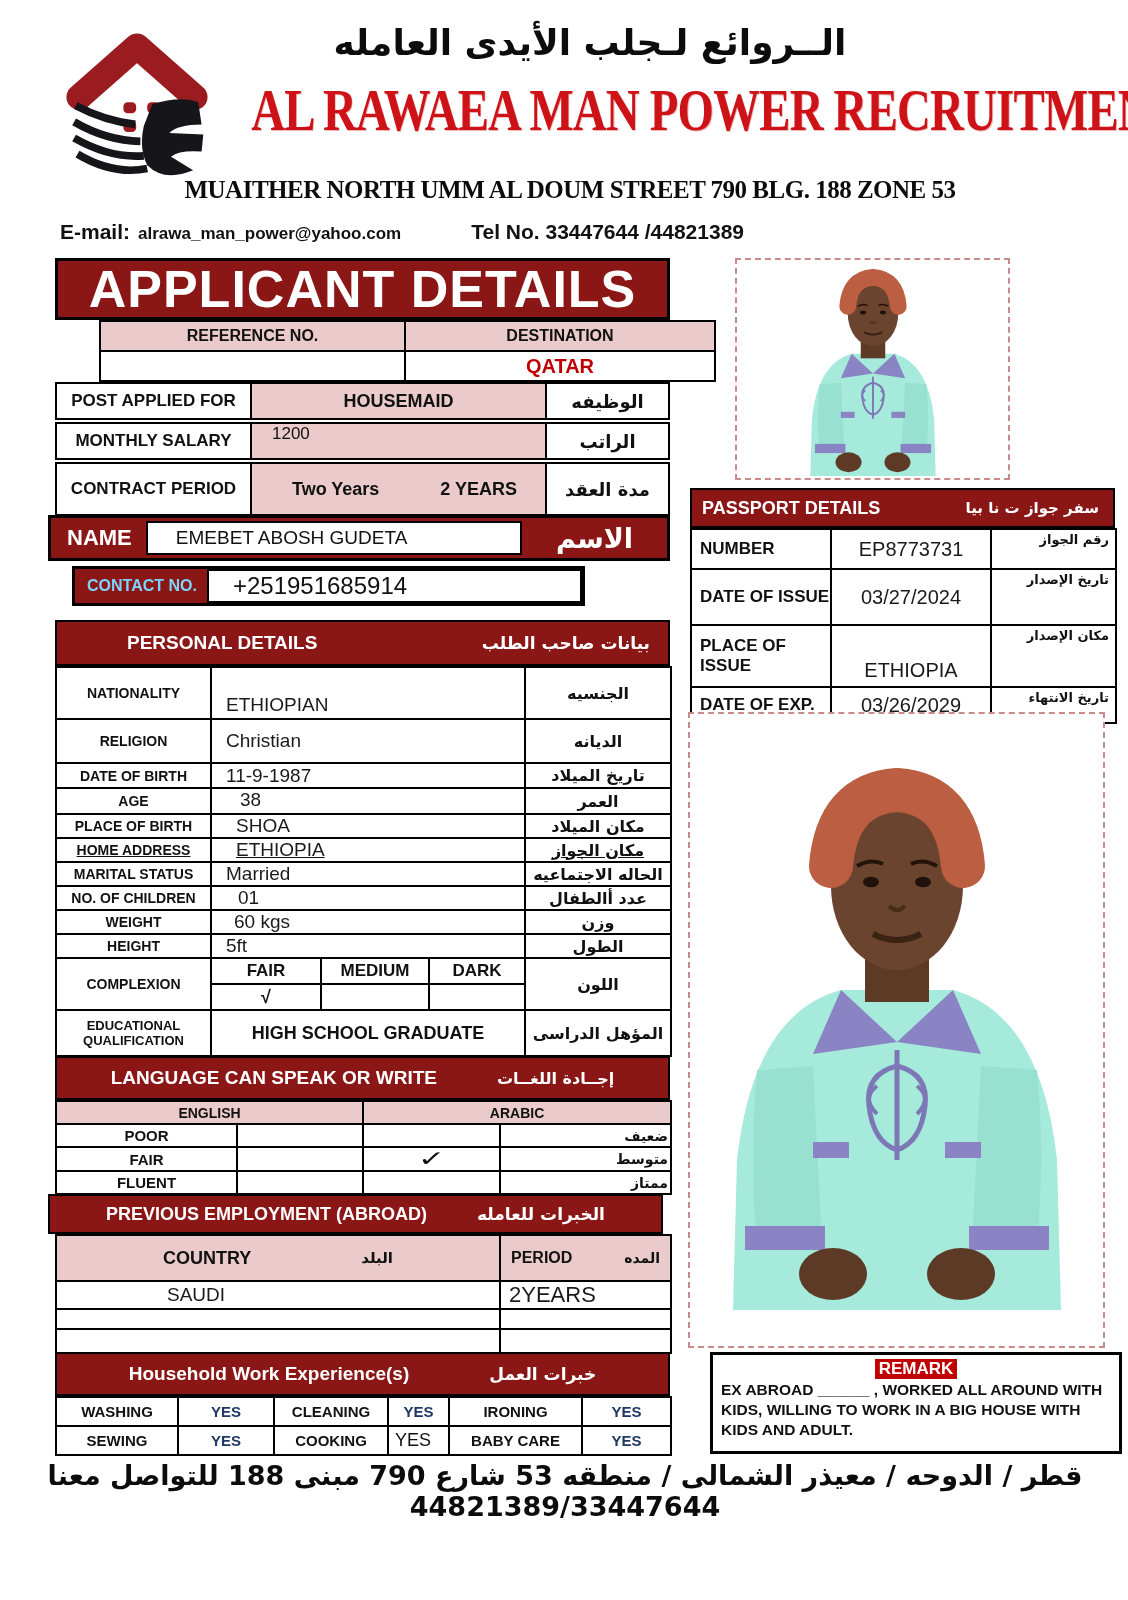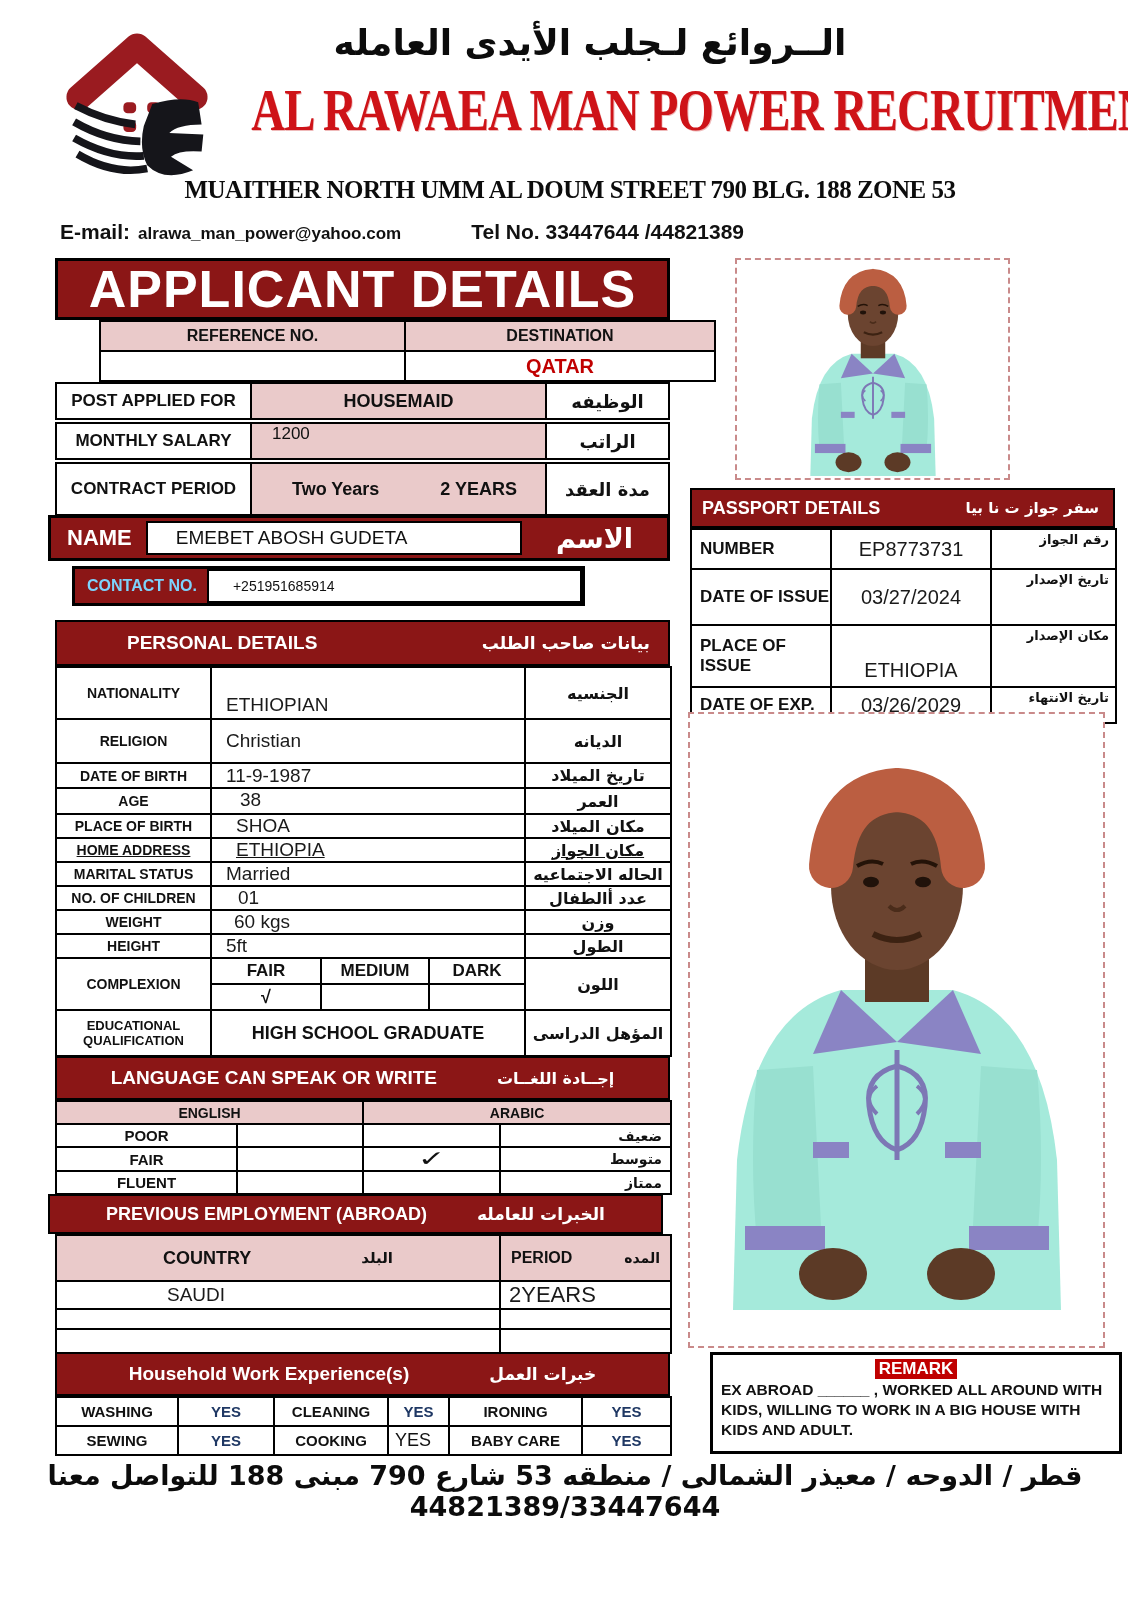--- a/index.html
+++ b/index.html
@@ -55,39 +55,39 @@
   .name-band{left:48px; top:515px; width:622px; height:46px; background:var(--dark-red); border:3px solid #000;
     display:flex; align-items:center;}
   .name-label{color:#fff; font-weight:bold; font-size:22px; padding:0 14px 0 16px;}
   .name-input{background:#fff; border:2px solid #000; height:34px; flex:1; display:flex; align-items:center;
     font-size:19px; padding-left:28px;}
   .name-ar{color:#fff; font-weight:bold; font-size:27px; width:145px; text-align:center;}
   .contact-band{left:72px; top:566px; width:513px; height:40px; background:var(--dark-red); border:3px solid #000;
     display:flex; align-items:center;}
   .contact-label{color:#7dd3fc; font-weight:bold; font-size:16px; padding:0 10px 0 12px; white-space:nowrap;}
   .contact-input{background:#fff; border:2px solid #000; height:34px; flex:1; display:flex; align-items:center;
-    font-size:14px; padding-left:24px;}
+    font-size:24px; padding-left:24px;}
 
   
   .personal-hdr{left:55px; top:620px; width:615px; height:46px; justify-content:space-between; padding:0 18px 0 70px; font-size:19px;}
   .personal-hdr .ar{font-size:17px;}
   .personal-table{left:55px; top:666px; width:615px;}
   .personal-table .lbl{font-size:14px;}
   .vbottom{vertical-align:bottom; padding-bottom:2px;}
   .chk{font-weight:bold; font-size:18px; text-align:center;}
   .compx-opt{font-weight:bold; font-size:17px; text-align:center;}
   .edu-val{font-weight:bold; font-size:18px; text-align:center;}
 
   
   .lang-hdr{left:55px; top:1056px; width:615px; height:44px; justify-content:center; gap:60px; font-size:19px;}
   .lang-table{left:55px; top:1100px; width:615px;}
   .lang-table td{height:23px;}
   .lang-colhdr{background:var(--pink); font-weight:bold; font-size:14px; text-align:center;}
   .lang-lbl{font-weight:bold; font-size:15px; text-align:center;}
-  .lang-ar{font-weight:bold; font-size:14px; text-align:right; padding-right:8px;}
+  .lang-ar{font-weight:bold; font-size:14px; text-align:right; padding-right:2px;}
   .tick{font-size:22px; text-align:center; transform:scaleX(1.5); display:block; line-height:1;}
 
   
   .emp-hdr{left:48px; top:1194px; width:615px; height:40px; justify-content:center; gap:50px; font-size:18px;}
   .emp-table{left:55px; top:1234px; width:615px;}
   .emp-country-hdr{display:flex; align-items:center; justify-content:center; gap:110px; height:100%; font-weight:bold; font-size:18px;}
   .emp-period-hdr{display:flex; align-items:center; justify-content:space-between; padding:0 10px; height:100%; font-weight:bold; font-size:16px;}
 
   
   .house-hdr{left:55px; top:1352px; width:615px; height:44px; justify-content:center; gap:80px; font-size:19px;}

